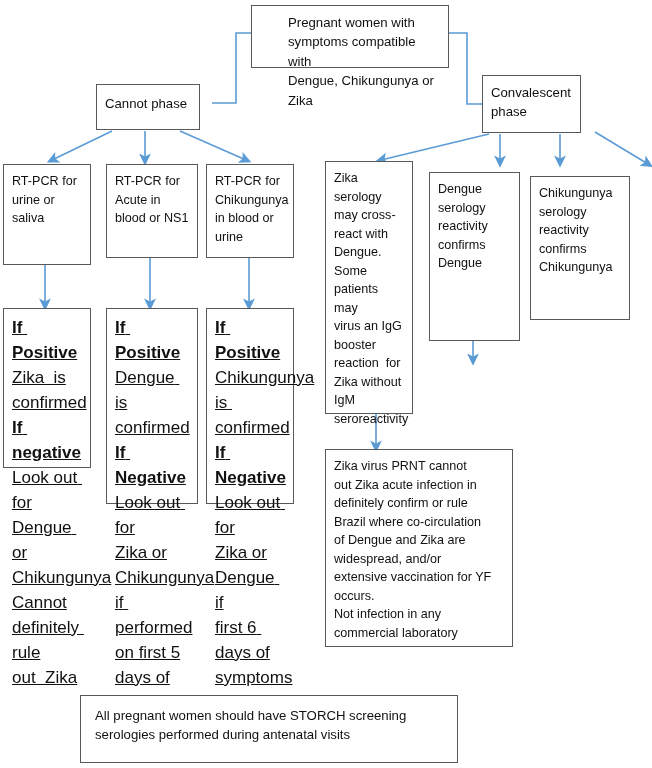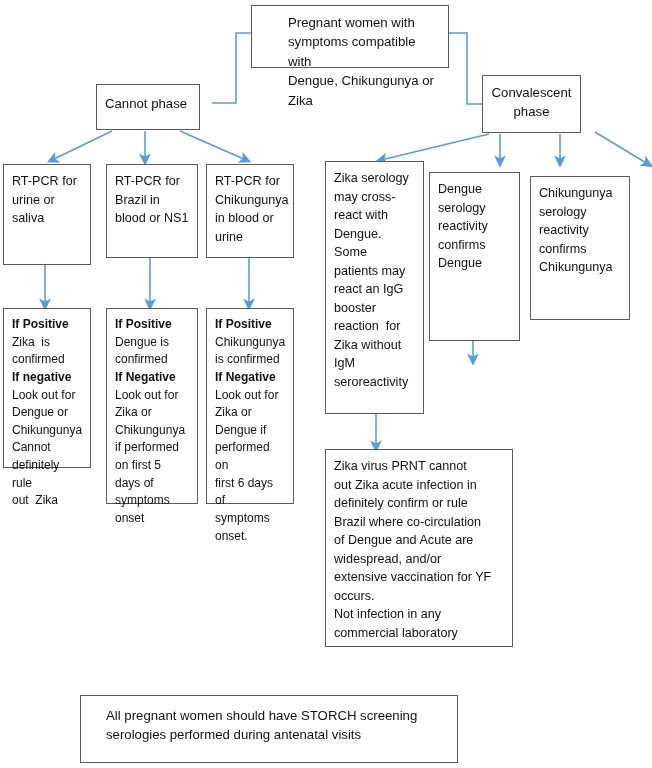--- a/index.html
+++ b/index.html
@@ -39,21 +39,21 @@
   }
   .node .ln {
     display: block;
     white-space: pre-wrap;
   }
   .node .ln.b {
     font-weight: bold;
   }
   .fs13 { font-size: 13.2px; }
   .fs125 { font-size: 12.6px; }
-  .fs12 { font-size: 12px; }
+  .fs12 { font-size: 17px; text-decoration: underline; }
 </style>
 </head>
 <body>
 
 <div id="canvas">
 
   <svg class="connectors" viewBox="0 0 652 768" xmlns="http://www.w3.org/2000/svg">
     <defs>
       <marker id="ah" markerWidth="9" markerHeight="9" refX="4.6" refY="4.5" orient="auto" markerUnits="strokeWidth">
         <path d="M0.6,0.8 L8.2,4.5 L0.6,8.2 L2.4,4.5 Z" fill="#5b9bd5"></path>
@@ -90,34 +90,34 @@
   <div class="node fs13" style="left:251px; top:5px; width:198px; height:63px;padding-left:36px;">
     <span class="ln">Pregnant women with</span>
     <span class="ln">symptoms compatible with</span>
     <span class="ln">Dengue, Chikungunya or Zika</span>
   </div>
 
   <div class="node fs13" style="left:96px; top:84px; width:104px; height:46px; padding-top:9px;">
     <span class="ln">Cannot phase</span>
   </div>
 
-  <div class="node fs13" style="left:482px; top:75px; width:99px; height:58px;text-align:center;">
+  <div class="node fs13" style="left:482px; top:75px; width:99px; height:58px;">
     <span class="ln">Convalescent</span>
     <span class="ln">phase</span>
   </div>
 
   <div class="node fs125" style="left:3px; top:164px; width:88px; height:101px;">
     <span class="ln">RT-PCR for</span>
     <span class="ln">urine or</span>
     <span class="ln">saliva</span>
   </div>
 
   <div class="node fs125" style="left:106px; top:164px; width:92px; height:94px;">
     <span class="ln">RT-PCR for</span>
-    <span class="ln">Brazil in</span>
+    <span class="ln">Acute in</span>
     <span class="ln">blood or NS1</span>
   </div>
 
   <div class="node fs125" style="left:206px; top:164px; width:88px; height:94px;">
     <span class="ln">RT-PCR for</span>
     <span class="ln">Chikungunya</span>
     <span class="ln">in blood or</span>
     <span class="ln">urine</span>
   </div>
 
@@ -150,33 +150,32 @@
   </div>
 
   <div class="node fs12" style="left:206px; top:308px; width:88px; height:196px;">
     <span class="ln b">If Positive</span>
     <span class="ln">Chikungunya</span>
     <span class="ln">is confirmed</span>
     <span class="ln b">If Negative</span>
     <span class="ln">Look out for</span>
     <span class="ln">Zika or</span>
     <span class="ln">Dengue if</span>
-    <span class="ln">performed on</span>
     <span class="ln">first 6 days of</span>
     <span class="ln">symptoms</span>
     <span class="ln">onset.</span>
   </div>
 
-  <div class="node fs125" style="left:325px; top:161px; width:99px; height:253px;">
+  <div class="node fs125" style="left:325px; top:161px; width:88px; height:253px;">
     <span class="ln">Zika serology</span>
     <span class="ln">may cross-</span>
     <span class="ln">react with</span>
     <span class="ln">Dengue. Some</span>
     <span class="ln">patients may</span>
-    <span class="ln">react an IgG</span>
+    <span class="ln">virus an IgG</span>
     <span class="ln">booster</span>
     <span class="ln">reaction  for</span>
     <span class="ln">Zika without</span>
     <span class="ln">IgM</span>
     <span class="ln">seroreactivity</span>
   </div>
 
   <div class="node fs125" style="left:429px; top:172px; width:91px; height:169px;">
     <span class="ln">Dengue</span>
     <span class="ln">serology</span>
@@ -191,26 +190,26 @@
     <span class="ln">reactivity</span>
     <span class="ln">confirms</span>
     <span class="ln">Chikungunya</span>
   </div>
 
   <div class="node fs125" style="left:325px; top:449px; width:188px; height:198px;">
     <span class="ln">Zika virus PRNT cannot</span>
     <span class="ln">out Zika acute infection in</span>
     <span class="ln">definitely confirm or rule</span>
     <span class="ln">Brazil where co-circulation</span>
-    <span class="ln">of Dengue and Acute are</span>
+    <span class="ln">of Dengue and Zika are</span>
     <span class="ln">widespread, and/or</span>
     <span class="ln">extensive vaccination for YF</span>
     <span class="ln">occurs.</span>
     <span class="ln">Not infection in any</span>
     <span class="ln">commercial laboratory</span>
   </div>
 
-  <div class="node fs13" style="left:80px; top:695px; width:378px; height:68px; padding-top:10px; padding-left:25px;">
+  <div class="node fs13" style="left:80px; top:695px; width:378px; height:68px; padding-top:10px; padding-left:14px;">
     <span class="ln">All pregnant women should have STORCH screening</span>
     <span class="ln">serologies performed during antenatal visits</span>
   </div>
 
 </div>
 
 </body></html>

